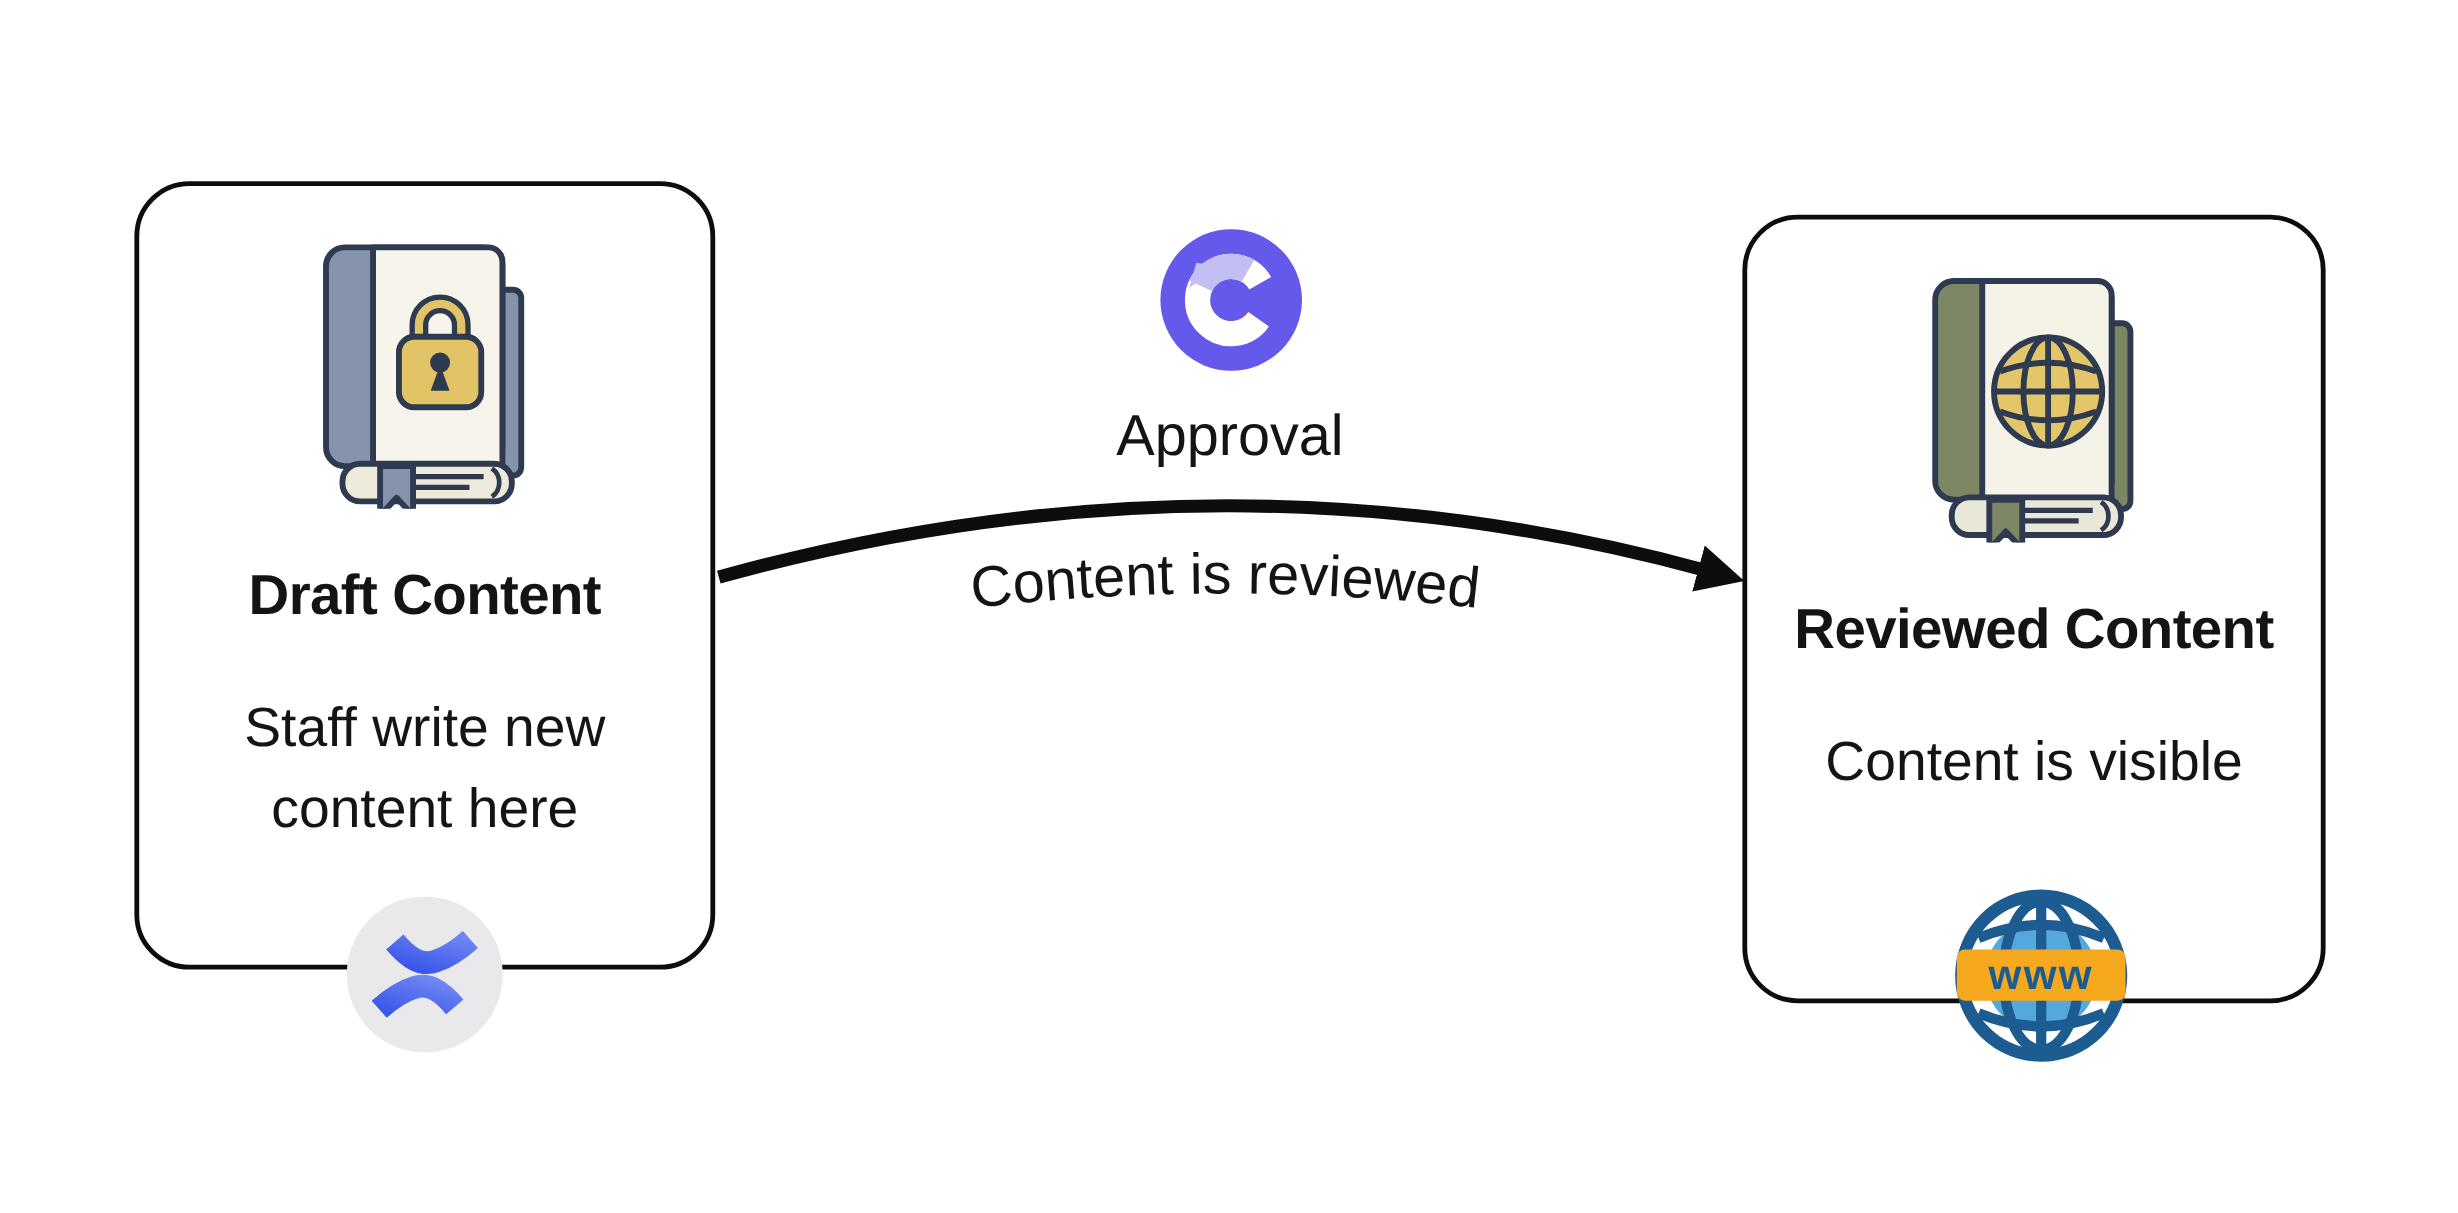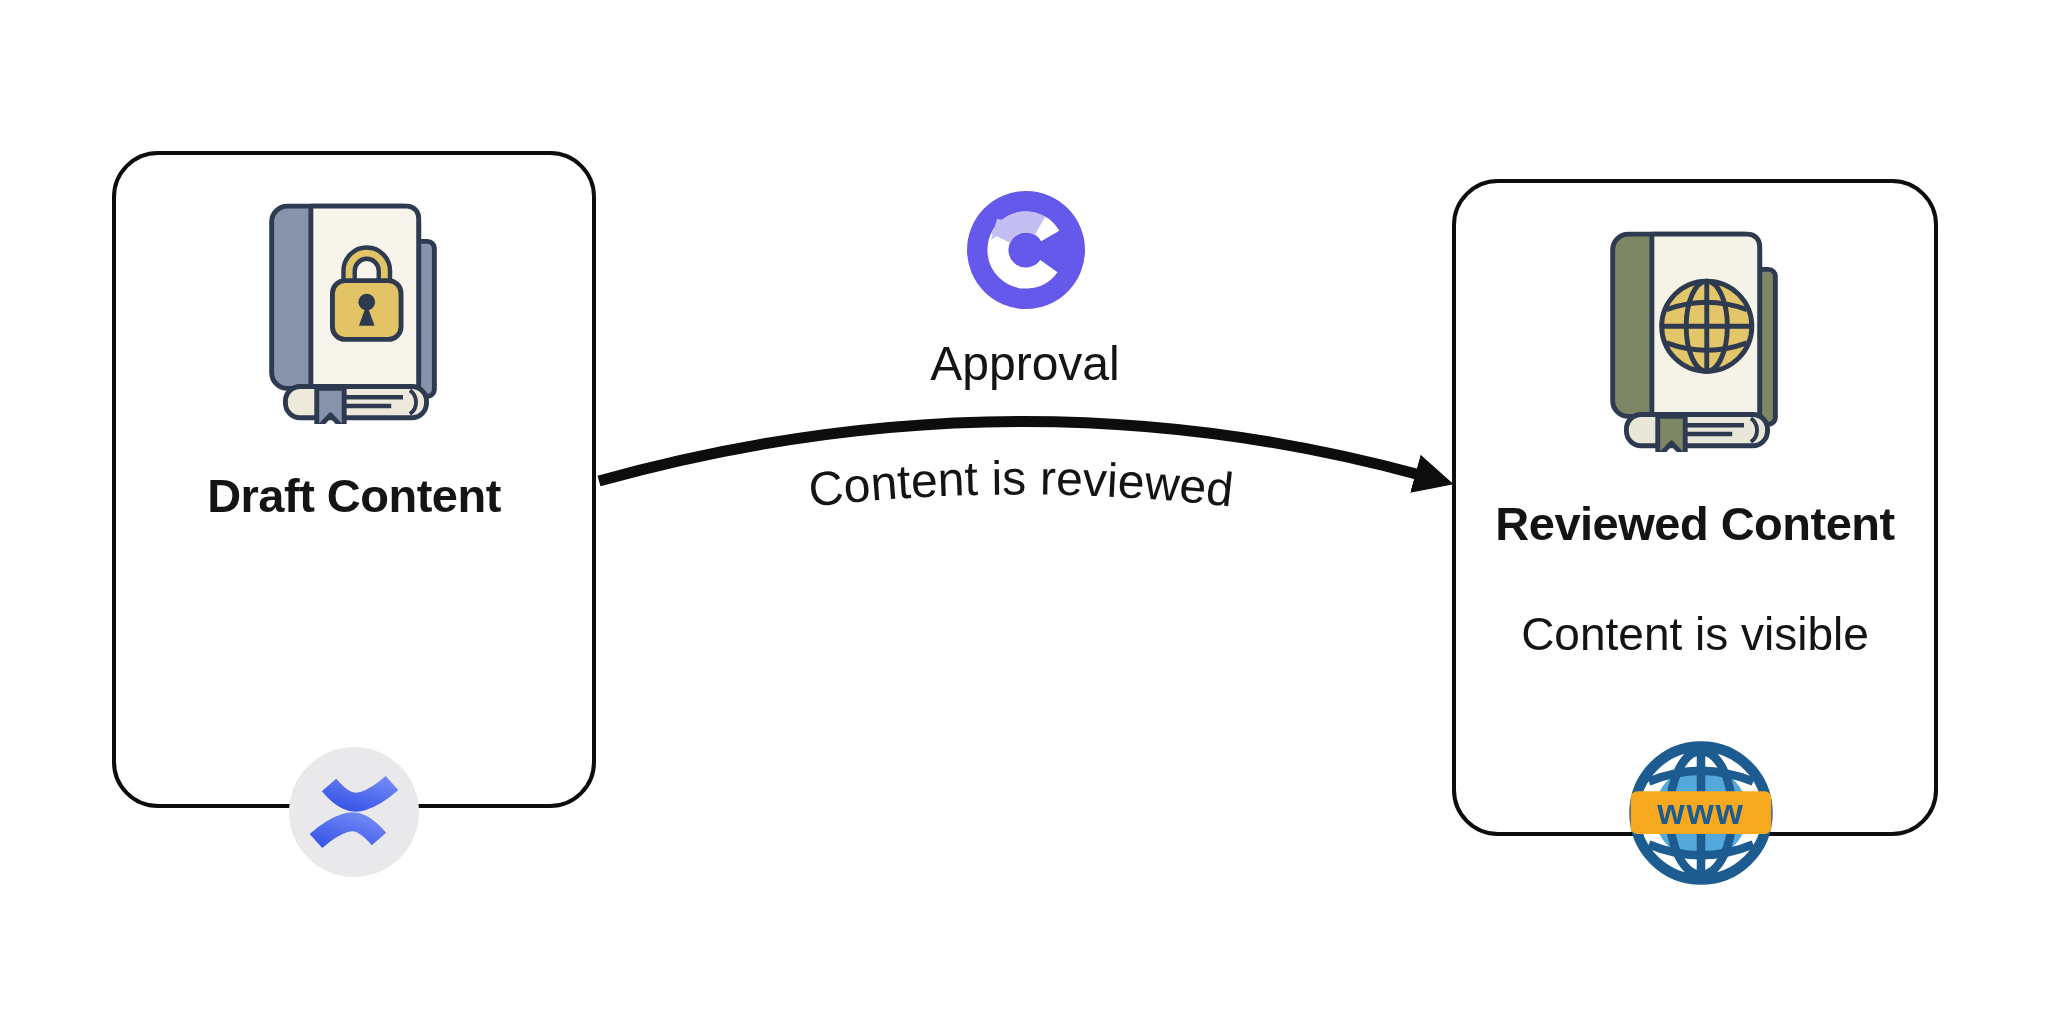--- a/index.html
+++ b/index.html
@@ -93,20 +93,24 @@
         <path d="M157 196 a13 14 0 0 1 0 24" fill="none" stroke-width="4"></path>
         <path d="M62 194 V236 L76 221 L90 236 V194 Z" fill="#8793aa"></path>
         <path d="M95 86 v-12 a18 18 0 0 1 36 0 v12" fill="none" stroke="#2e3a50" stroke-width="16"></path>
         <path d="M95 86 v-12 a18 18 0 0 1 36 0 v12" fill="none" stroke="#e2c365" stroke-width="7"></path>
         <rect x="78" y="84" width="70" height="60" rx="13" fill="#e2c365"></rect>
         <circle cx="113" cy="106" r="8.5" fill="#2e3a50" stroke="none"></circle>
         <path d="M113 108 l-8 22 h16 z" fill="#2e3a50" stroke="none"></path>
       </g>
     </svg>
     <div class="card-title">Draft Content</div>
+    <div class="card-subtitle">
+      <div>Staff write new</div>
+      <div>content here</div>
+    </div>
   </div>
 
   <svg class="badge badge--confluence" viewBox="0 0 130 130">
     <defs>
       <linearGradient id="conflGrad" x1="0" y1="1" x2="1" y2="0">
         <stop offset="0" stop-color="#3b57e8"></stop>
         <stop offset="1" stop-color="#6e86f4"></stop>
       </linearGradient>
     </defs>
     <circle cx="65" cy="65" r="65" fill="#e9e9ec"></circle>

